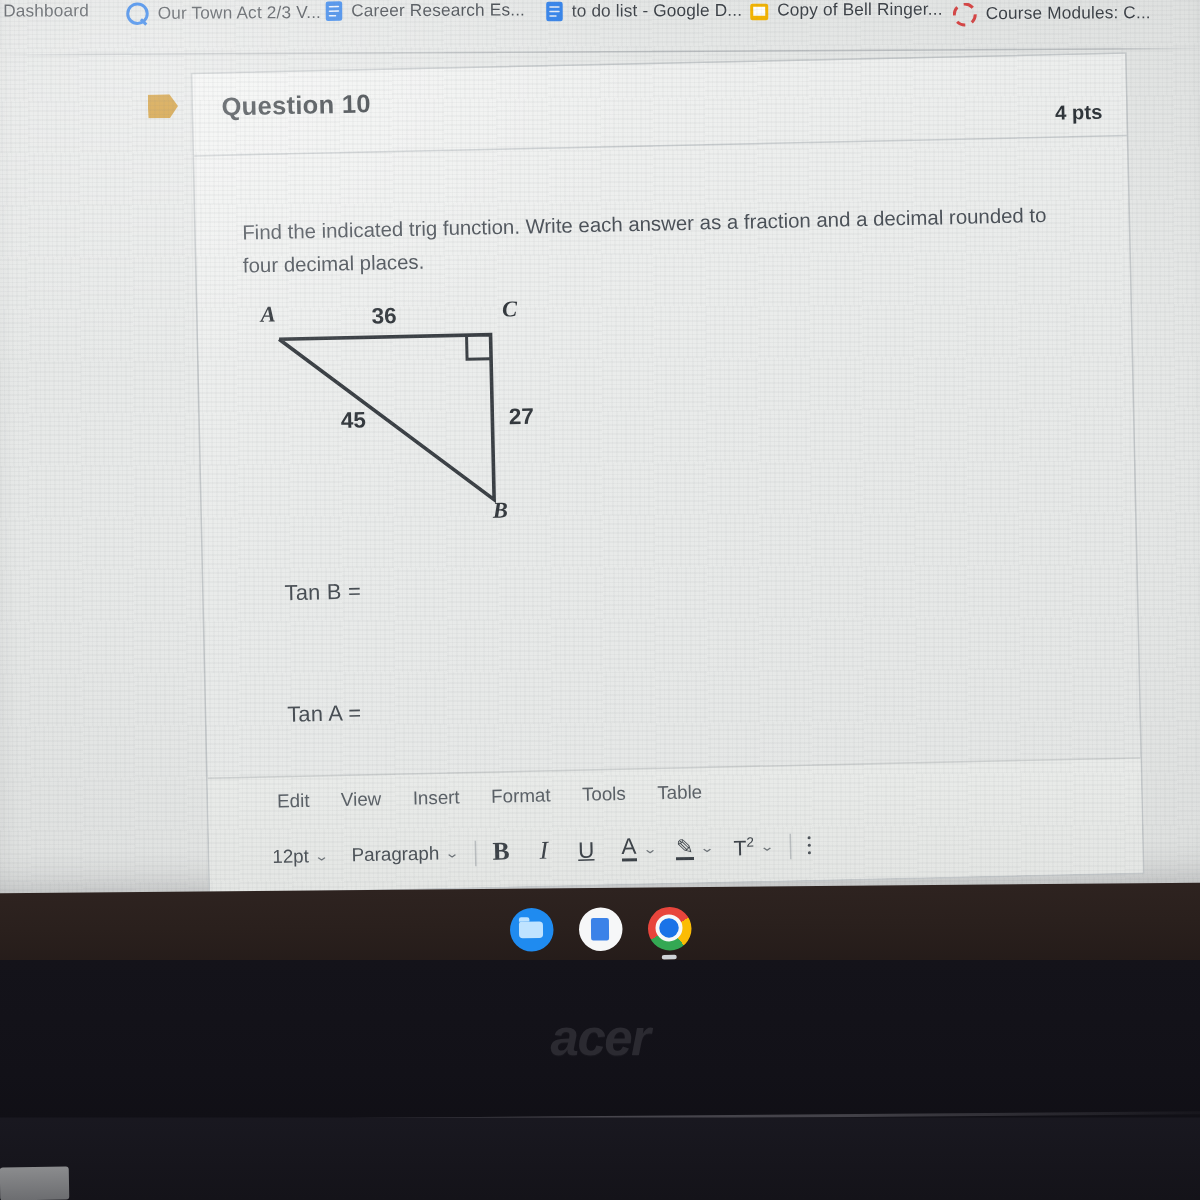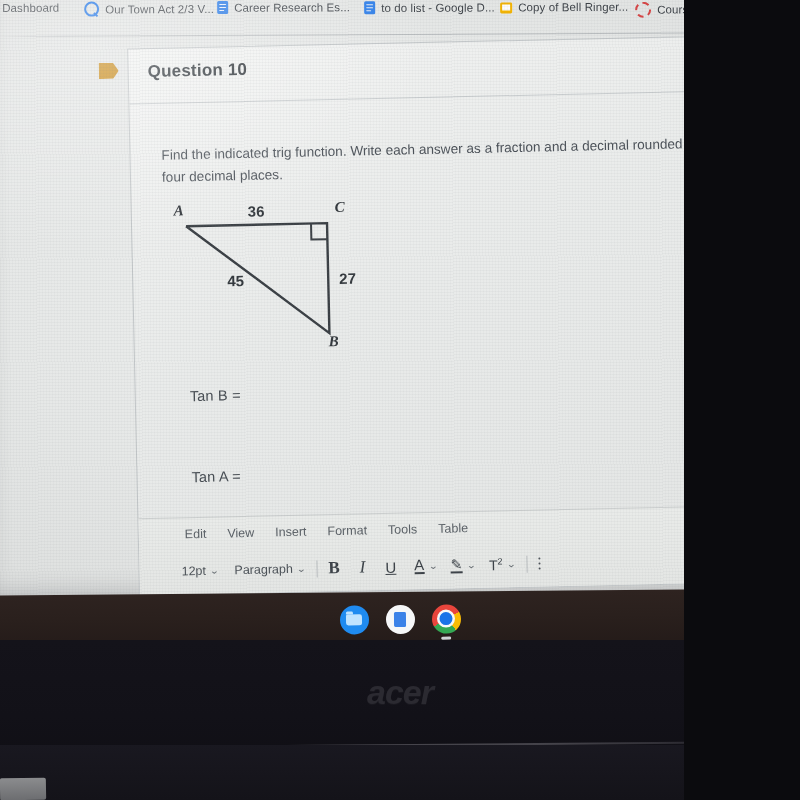--- a/index.html
+++ b/index.html
@@ -2,21 +2,21 @@
 <html><head>
 <meta charset="utf-8">
 <style>
   html,body{margin:0;padding:0;}
   body{
     width:800px;height:800px;overflow:hidden;
     font-family:"Liberation Sans", sans-serif;
     background:#0b0b0e;
   }
   #photo{
-    position:relative;width:684px;height:800px;overflow:hidden;
+    position:relative;width:800px;height:800px;overflow:hidden;
     background:#3b82f6;
   }
 
   
   #screen{
     position:absolute;left:-6px;top:-4px;width:812px;height:600px;
     background:
       radial-gradient(ellipse 700px 420px at 46% 46%, #eef0ef 0%, #e6e8e7 55%, #dcdedd 100%);
     transform:rotate(-0.55deg);
     transform-origin:50% 0%;

